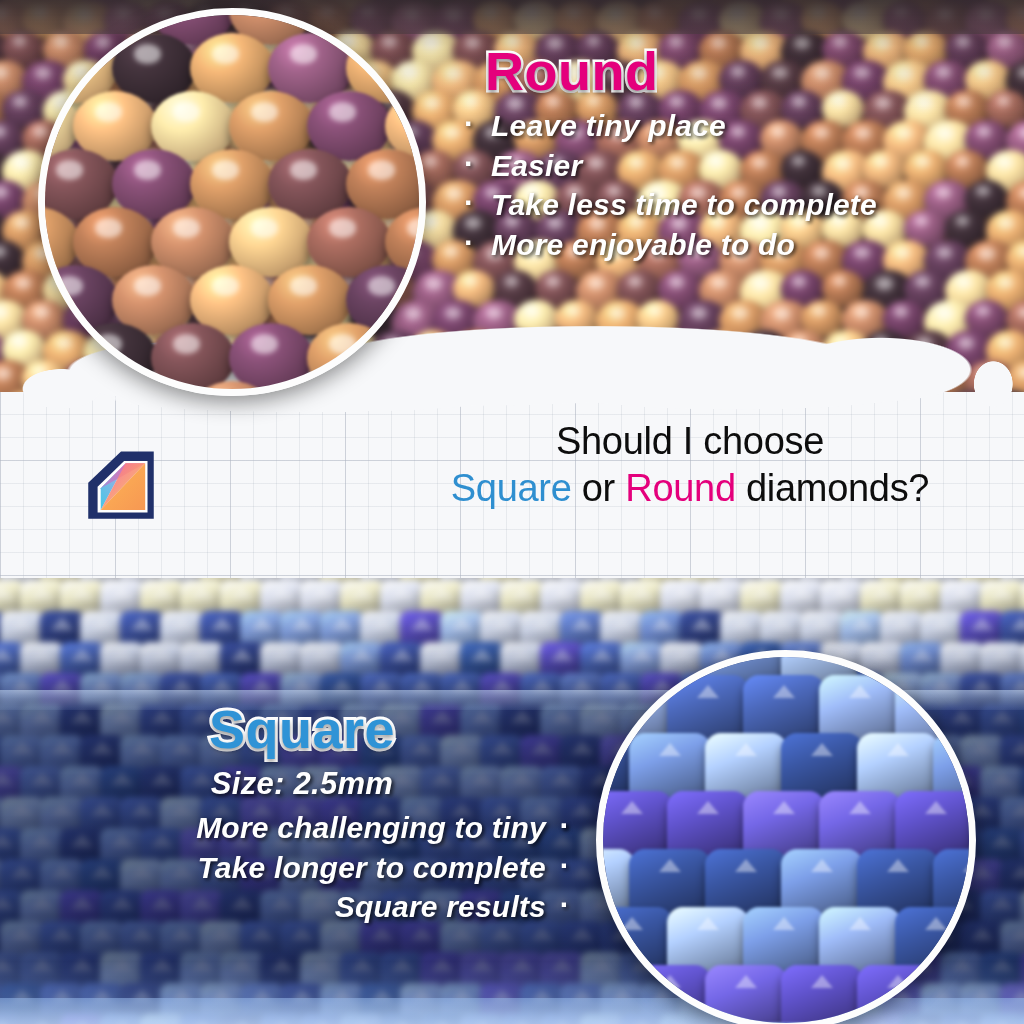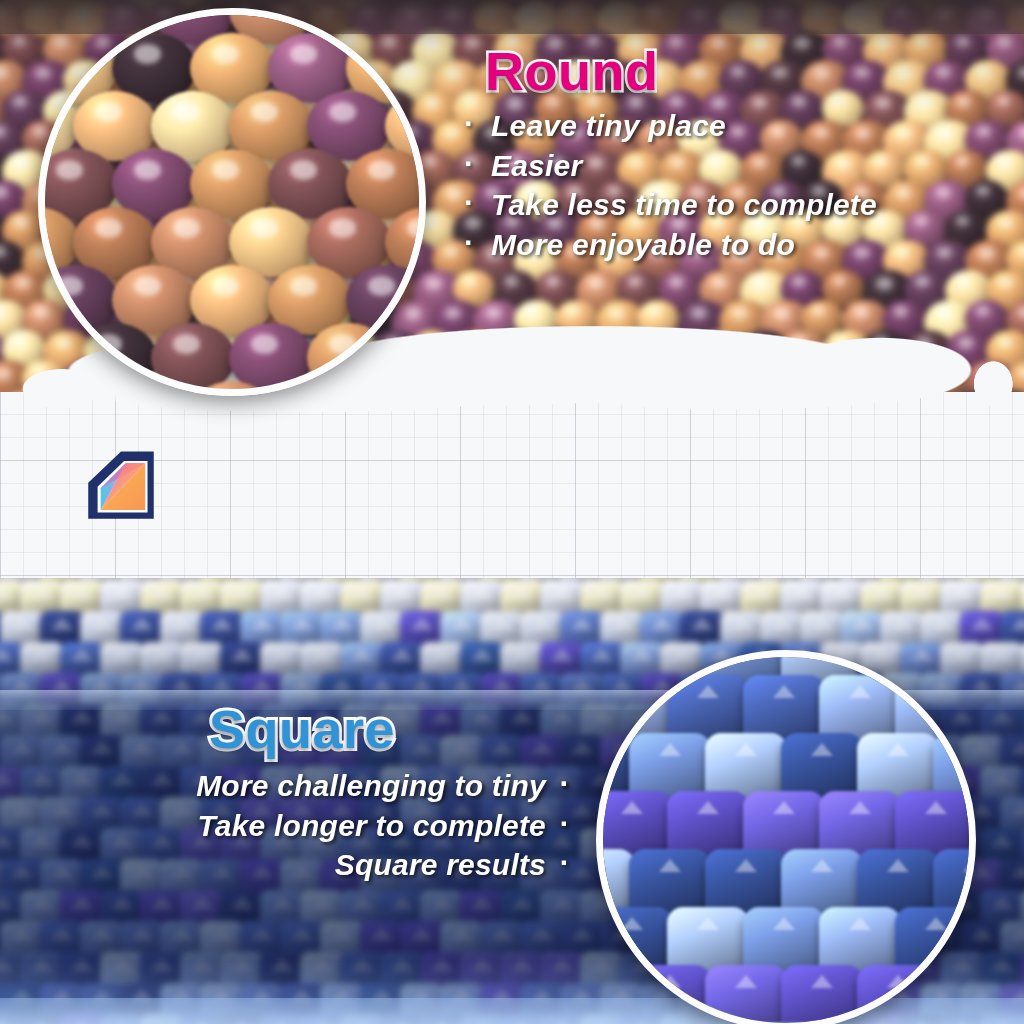--- a/index.html
+++ b/index.html
@@ -1136,24 +1136,31 @@
         <path d="M24 77 L24 49 L56 17 L81 17 L81 77 Z" fill="#eceff7"></path>
         <path d="M24 77 L24 49 L56 17 Z" fill="url(#gA)"></path>
         <path d="M24 49 L56 17 L81 17 Z" fill="url(#gB)"></path>
         <path d="M24 77 L56 17 L81 17 Z" fill="url(#gC)" opacity=".92"></path>
         <path d="M24 77 L81 17 L81 77 Z" fill="url(#gD)" opacity=".95"></path>
       </svg>
       <div id="logoWords">
       </div>
     </div>
 
+    <div id="question">
+      <div id="qLine1">Should I choose</div>
+      <div id="qLine2">
+        <span class="kSquare">Square</span><span> or </span><span class="kRound">Round</span><span> diamonds?</span>
+      </div>
+    </div>
   </div>
 
   <div id="squareText">
     <div class="title" id="squareTitle">Square</div>
+    <div id="squareSize">Size:  2.5mm</div>
     <ul class="blist" id="squareList">
         <li><span class="bul">·</span></li>
         <li><span class="bul">·</span><span>More challenging to tiny</span></li>
         <li><span class="bul">·</span><span>Take longer to complete</span></li>
         <li><span class="bul">·</span><span>Square results</span></li>
       </ul>
   </div>
 
 </div>
 

